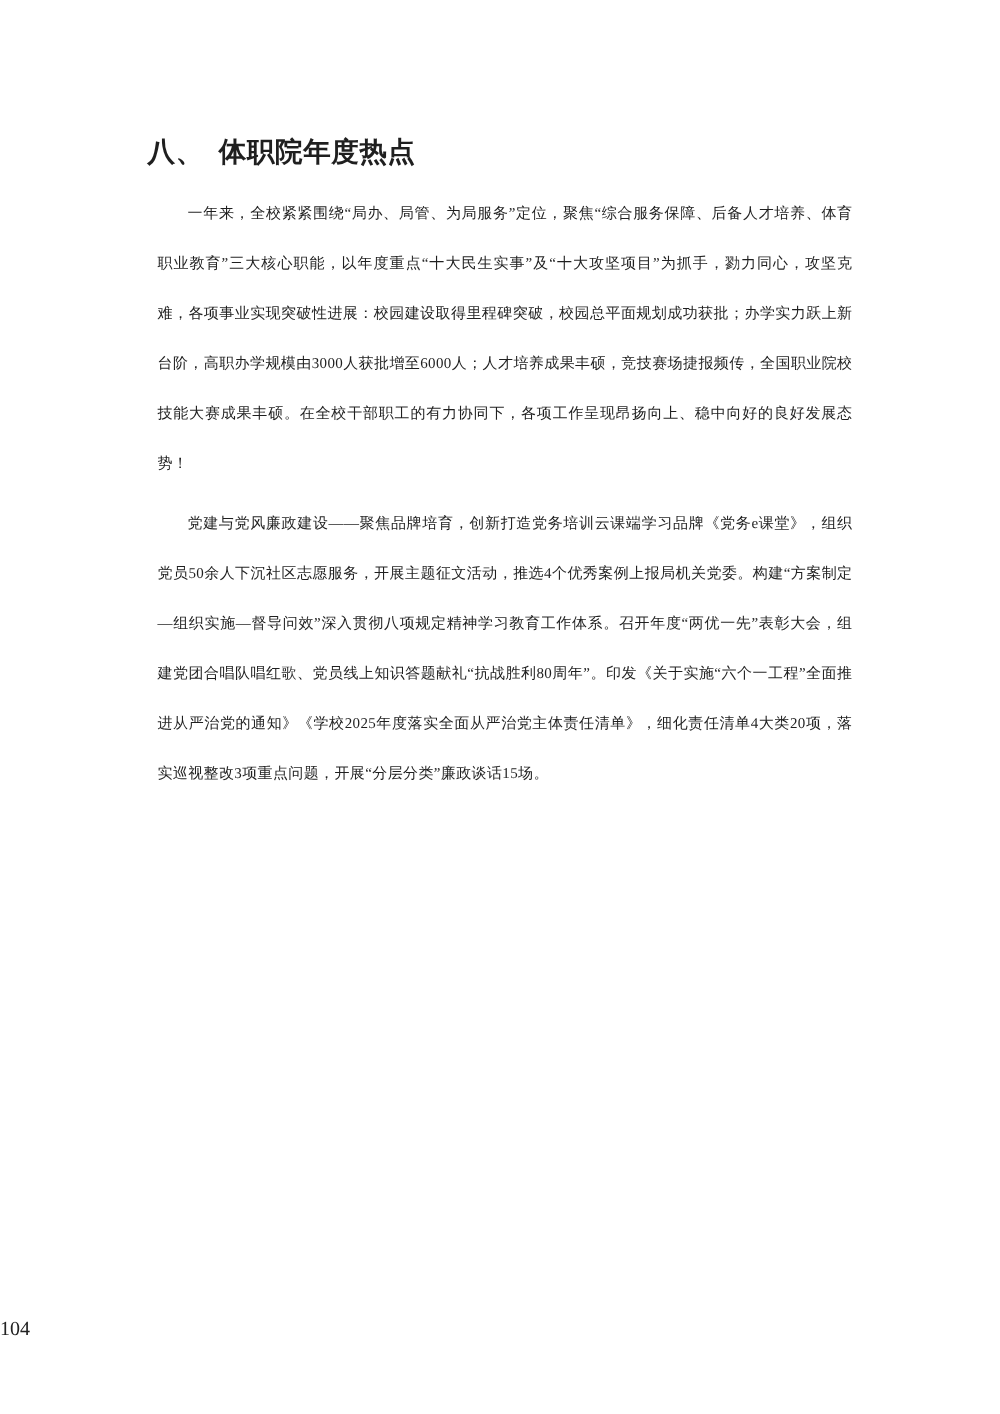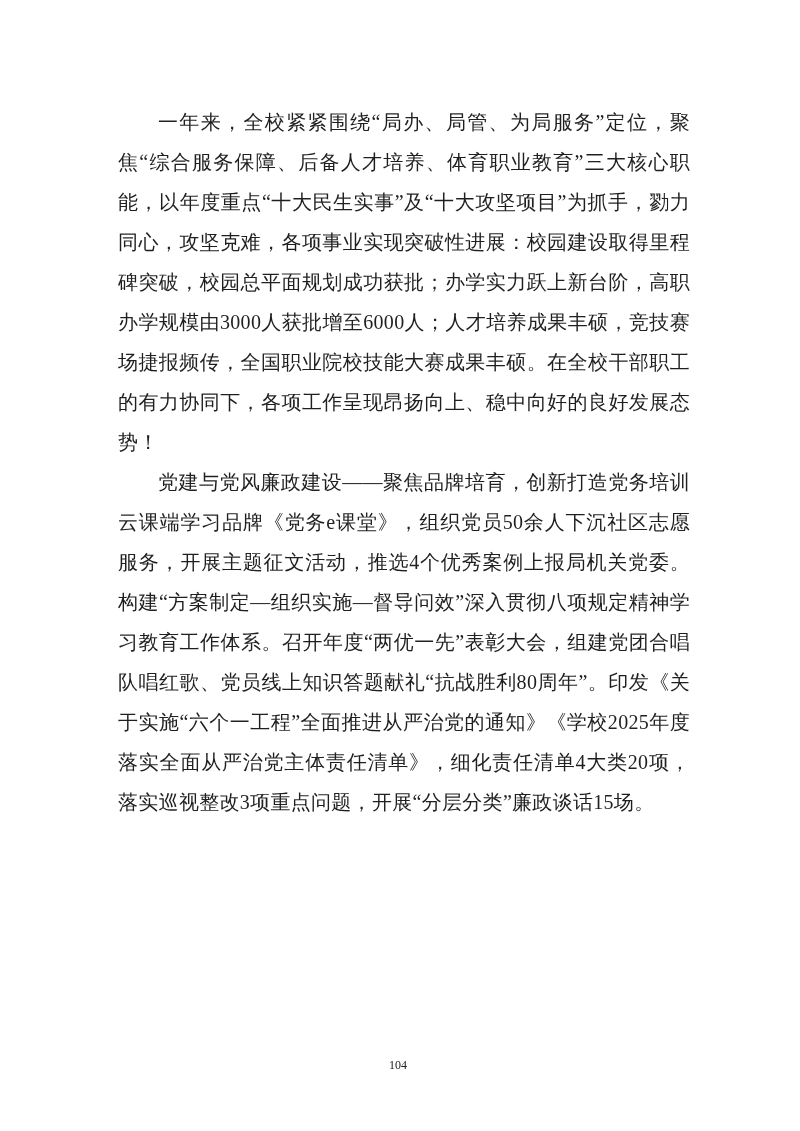--- a/index.html
+++ b/index.html
@@ -24,42 +24,43 @@
   }
   .section-heading {
     font-size: 22px;
     font-weight: bold;
     line-height: 40px;
     margin: 0;
     letter-spacing: 0.5px;
     white-space: pre;
   }
   .body-para {
-    font-size: 20px;
+    font-size: 12px;
     line-height: 40px;
-    margin: 0;
+    margin: 8px;
     text-align: justify;
     text-justify: inter-ideograph;
     text-indent: 2em;
     letter-spacing: 0.3px;
   }
   .page-number {
     position: absolute;
     bottom: 58px;
     left: 0;
     right: 4px;
-    text-align: center;
-    font-size: 12px;
+    text-align: left;
+    font-size: 16px;
     color: #222222;
   }
 </style>
 </head>
 <body>
 
 <div class="doc-page">
+  <h1 class="section-heading">八、  体职院年度热点</h1>
 
   <p class="body-para">一年来，全校紧紧围绕“局办、局管、为局服务”定位，聚焦“综合服务保障、后备人才培养、体育职业教育”三大核心职能，以年度重点“十大民生实事”及“十大攻坚项目”为抓手，勠力同心，攻坚克难，各项事业实现突破性进展：校园建设取得里程碑突破，校园总平面规划成功获批；办学实力跃上新台阶，高职办学规模由3000人获批增至6000人；人才培养成果丰硕，竞技赛场捷报频传，全国职业院校技能大赛成果丰硕。在全校干部职工的有力协同下，各项工作呈现昂扬向上、稳中向好的良好发展态势！</p>
 
   <p class="body-para">党建与党风廉政建设——聚焦品牌培育，创新打造党务培训云课端学习品牌《党务e课堂》，组织党员50余人下沉社区志愿服务，开展主题征文活动，推选4个优秀案例上报局机关党委。构建“方案制定—组织实施—督导问效”深入贯彻八项规定精神学习教育工作体系。召开年度“两优一先”表彰大会，组建党团合唱队唱红歌、党员线上知识答题献礼“抗战胜利80周年”。印发《关于实施“六个一工程”全面推进从严治党的通知》《学校2025年度落实全面从严治党主体责任清单》，细化责任清单4大类20项，落实巡视整改3项重点问题，开展“分层分类”廉政谈话15场。</p>
 
 </div>
 
 <div class="page-number">104</div>
 
 </body></html>

